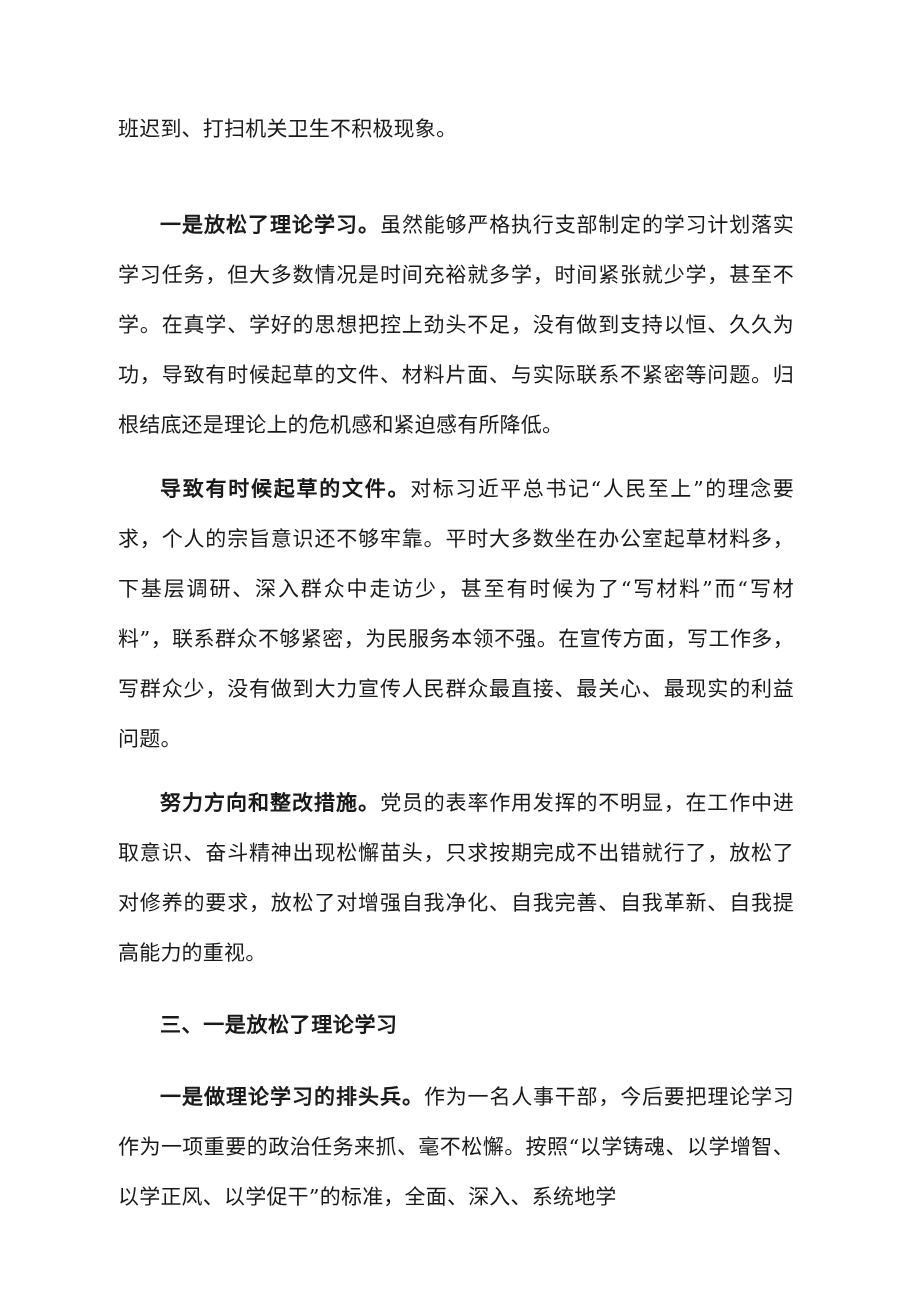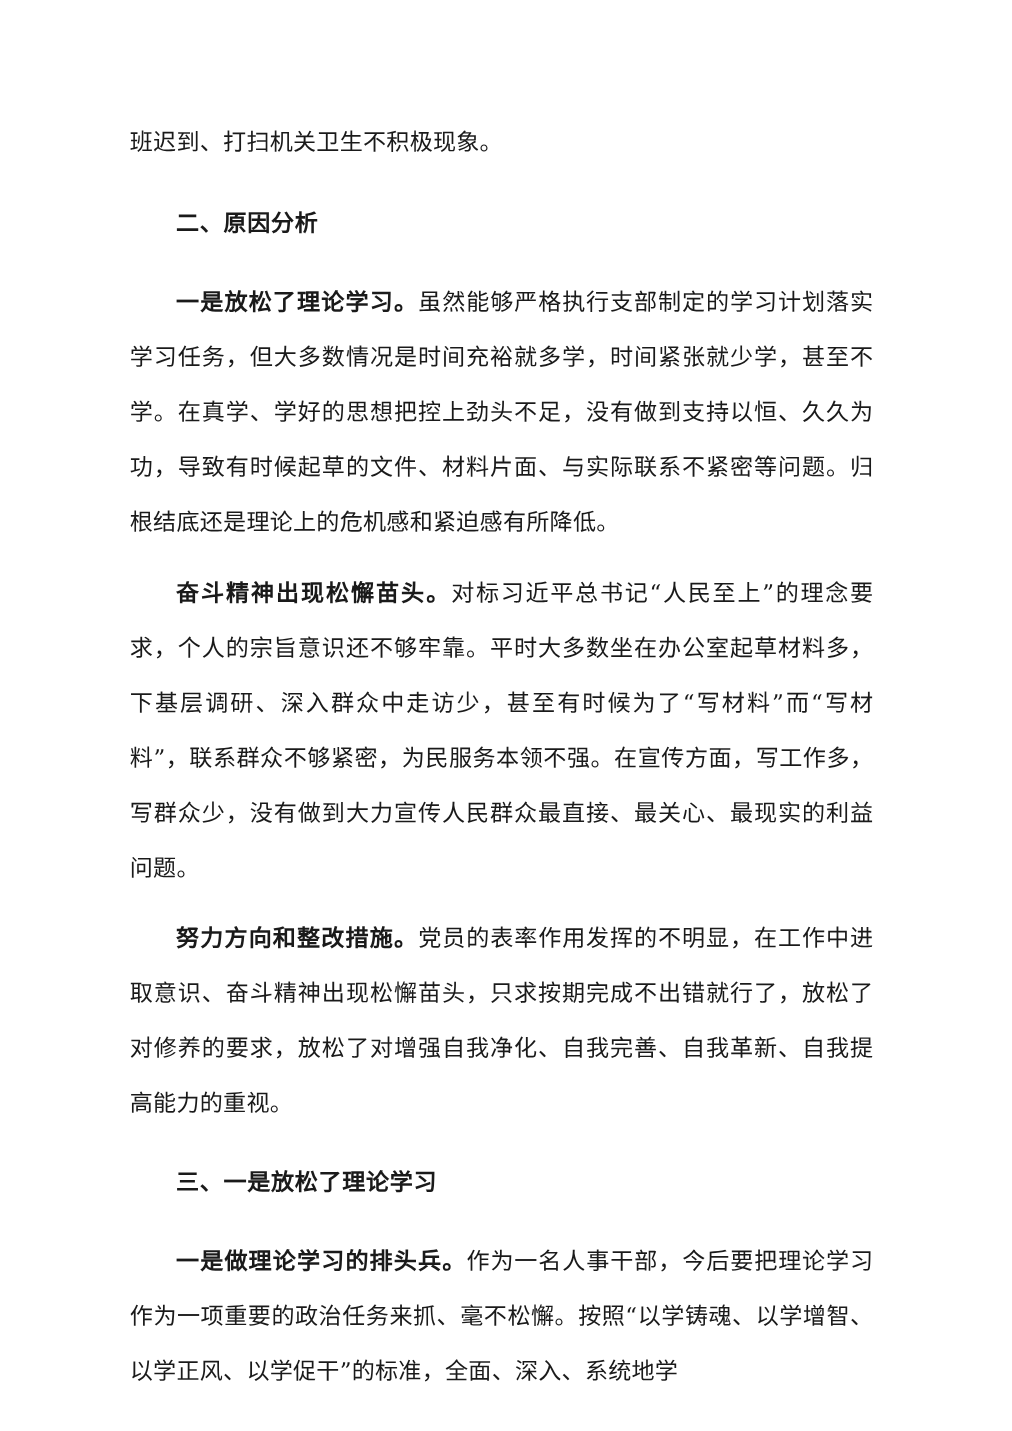--- a/index.html
+++ b/index.html
@@ -72,29 +72,28 @@
 </head>
 <body>
 
 <div class="page">
   <div class="doc-body">
 
     <p class="para cont">班迟到、打扫机关卫生不积极现象。</p>
 
     <div class="gap-lg"></div>
 
-    <h2 class="heading">二、原因分析</h2>
 
     <div class="gap-md"></div>
 
     <p class="para"><span class="lead">一是放松了理论学习。</span><span class="rest">虽然能够严格执行支部制定的学习计划落实学习任务，但大多数情况是时间充裕就多学，时间紧张就少学，甚至不学。在真学、学好的思想把控上劲头不足，没有做到支持以恒、久久为功，导致有时候起草的文件、材料片面、与实际联系不紧密等问题。归根结底还是理论上的危机感和紧迫感有所降低。</span></p>
 
     <div class="gap-sm"></div>
 
-    <p class="para"><span class="lead">奋斗精神出现松懈苗头。</span><span class="rest">对标习近平总书记“人民至上”的理念要求，个人的宗旨意识还不够牢靠。平时大多数坐在办公室起草材料多，下基层调研、深入群众中走访少，甚至有时候为了“写材料”而“写材料”，联系群众不够紧密，为民服务本领不强。在宣传方面，写工作多，写群众少，没有做到大力宣传人民群众最直接、最关心、最现实的利益问题。</span></p>
+    <p class="para"><span class="lead">导致有时候起草的文件。</span><span class="rest">对标习近平总书记“人民至上”的理念要求，个人的宗旨意识还不够牢靠。平时大多数坐在办公室起草材料多，下基层调研、深入群众中走访少，甚至有时候为了“写材料”而“写材料”，联系群众不够紧密，为民服务本领不强。在宣传方面，写工作多，写群众少，没有做到大力宣传人民群众最直接、最关心、最现实的利益问题。</span></p>
 
     <div class="gap-sm"></div>
 
     <p class="para"><span class="lead">努力方向和整改措施。</span><span class="rest">党员的表率作用发挥的不明显，在工作中进取意识、奋斗精神出现松懈苗头，只求按期完成不出错就行了，放松了对修养的要求，放松了对增强自我净化、自我完善、自我革新、自我提高能力的重视。</span></p>
 
     <div class="gap-md"></div>
 
     <h2 class="heading">三、一是放松了理论学习</h2>
 
     <div class="gap-md"></div>

